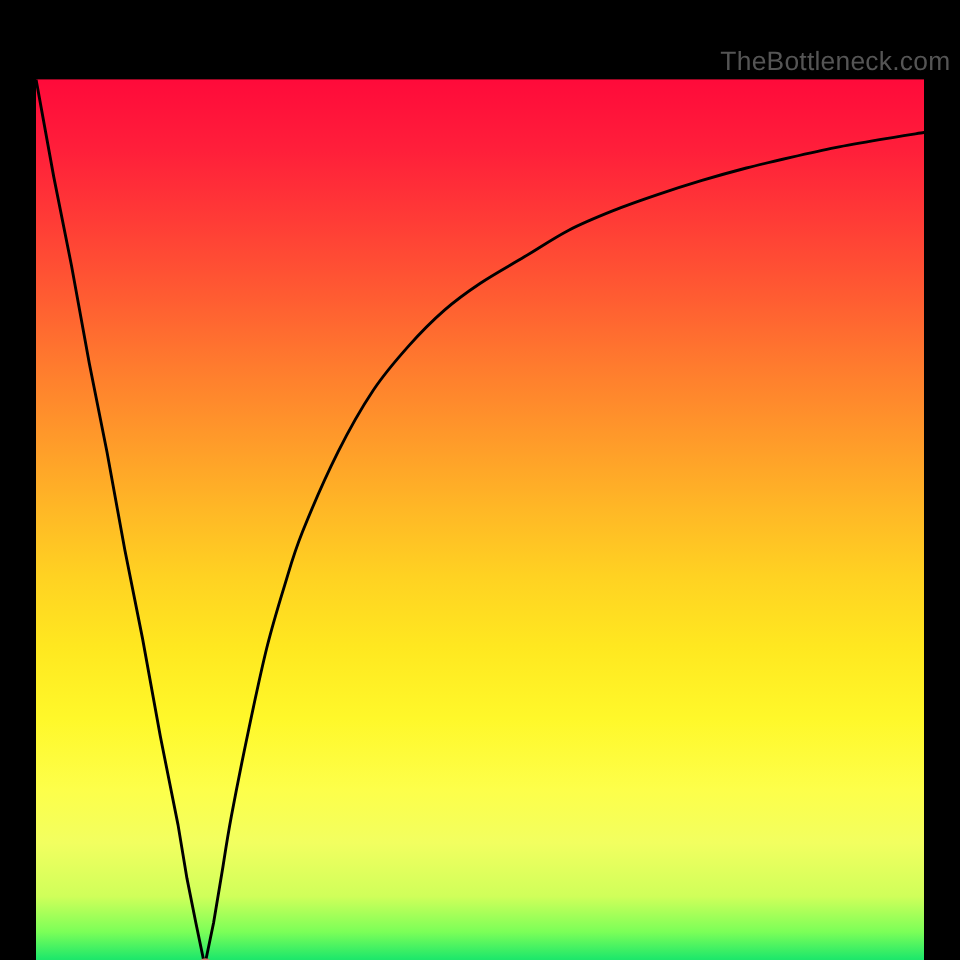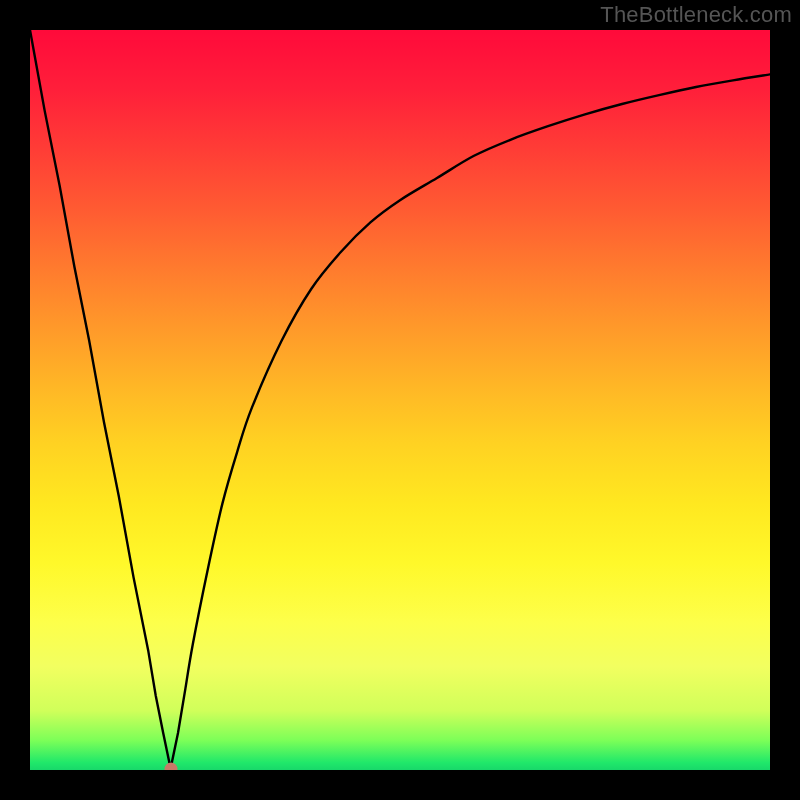--- a/index.html
+++ b/index.html
@@ -9,20 +9,21 @@
     height: 800px;
     background: #000;
     overflow: hidden;
     font-family: Arial, Helvetica, sans-serif;
   }
   .frame {
     position: relative;
     width: 800px;
     height: 623px;
     background: #000;
+    margin-top: 36px;
   }
   .watermark {
     position: absolute;
     top: 2px;
     right: 8px;
     color: #555;
     font-size: 22px;
     letter-spacing: 0.2px;
     font-weight: 500;
     z-index: 5;

